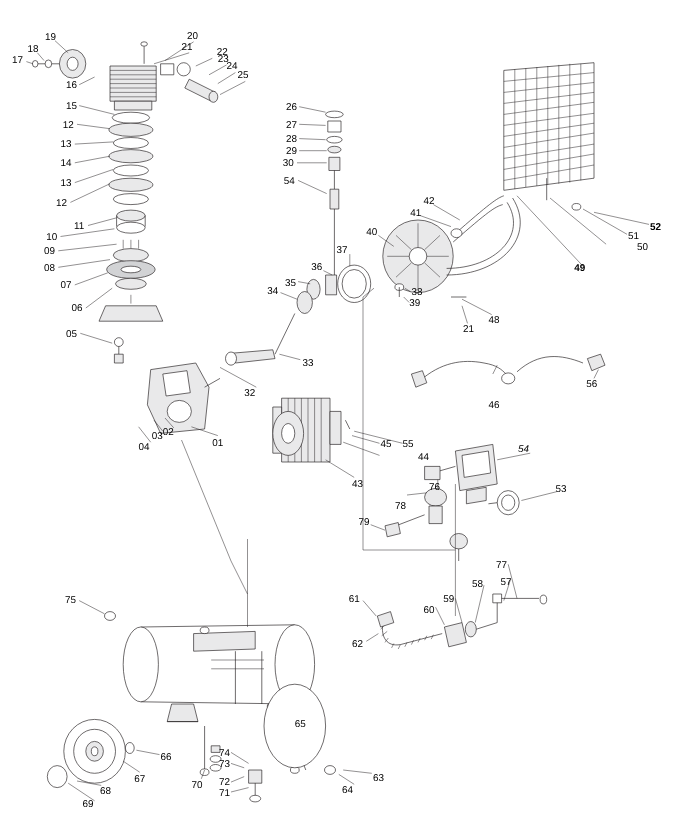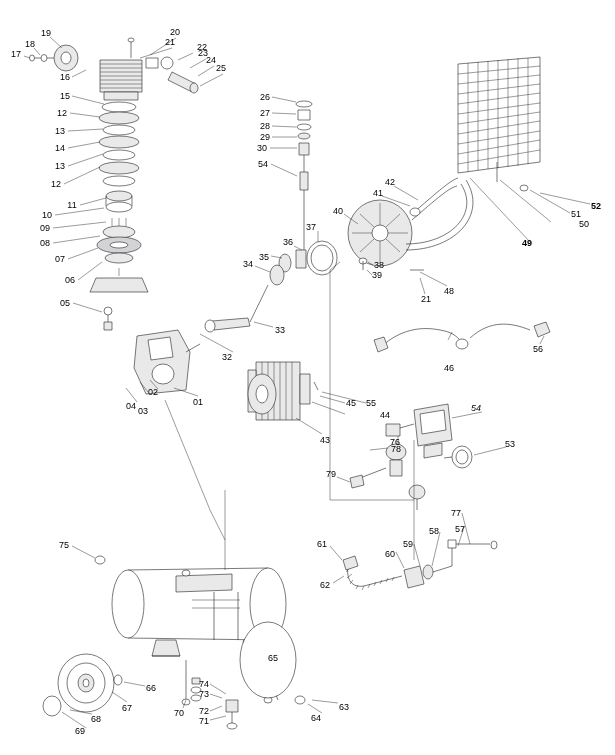--- a/index.html
+++ b/index.html
@@ -406,33 +406,33 @@
   <div class="callout" style="left:576px; top:214px;">51</div>
   <div class="callout" style="left:596px; top:206px;font-weight:bold;">52</div>
 
   <div class="callout" style="left:449px; top:320px;margin-top:48px;">46</div>
   <div class="callout" style="left:538px; top:349px;text-align:right;">56</div>
 
   <div class="callout" style="left:280px; top:330px;">33</div>
   <div class="callout" style="left:227px; top:357px;">32</div>
 
   <div class="callout" style="left:131px; top:406px;">04</div>
-  <div class="callout" style="left:143px; top:396px;margin-top:15px;">03</div>
+  <div class="callout" style="left:143px; top:396px;">03</div>
   <div class="callout" style="left:153px; top:392px;">02</div>
   <div class="callout" style="left:198px; top:402px;">01</div>
 
   <div class="callout" style="left:351px; top:403px;">45</div>
   <div class="callout" style="left:351px; top:415px;margin-left:34px;">44</div>
   <div class="callout" style="left:371px; top:403px;">55</div>
   <div class="callout" style="left:325px; top:440px;">43</div>
 
   <div class="callout" style="left:476px; top:408px;font-style:italic;">54</div>
   <div class="callout" style="left:510px; top:444px;">53</div>
   <div class="callout" style="left:395px; top:442px;">76</div>
-  <div class="callout" style="left:364px; top:449px;margin-left:32px;">78</div>
+  <div class="callout" style="left:364px; top:460px;">78</div>
   <div class="callout" style="left:331px; top:474px;">79</div>
 
   <div class="callout" style="left:456px; top:513px;">77</div>
   <div class="callout" style="left:460px; top:529px;">57</div>
   <div class="callout" style="left:434px; top:531px;">58</div>
   <div class="callout" style="left:408px; top:544px;">59</div>
   <div class="callout" style="left:390px; top:554px;">60</div>
   <div class="callout" style="left:322px; top:544px;">61</div>
   <div class="callout" style="left:325px; top:585px;">62</div>
 

